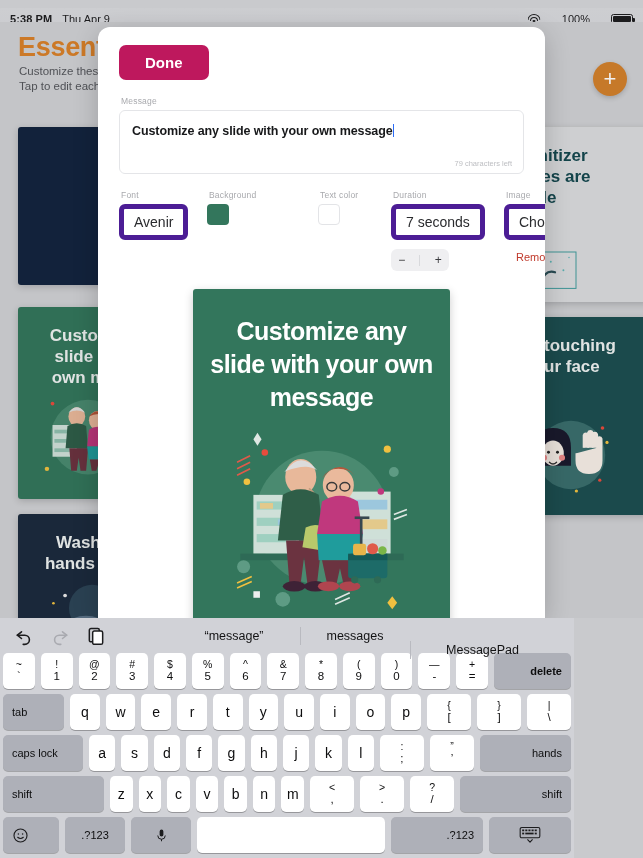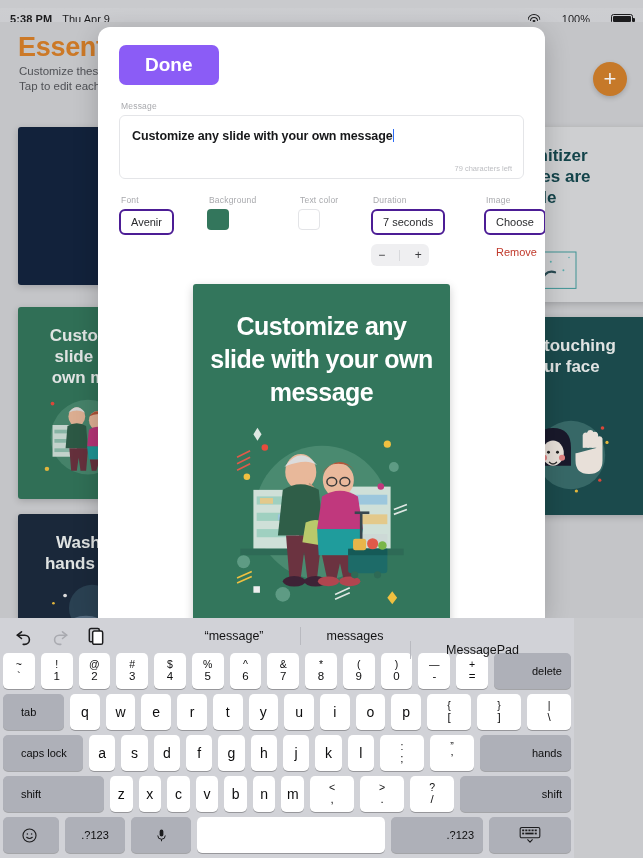--- a/index.html
+++ b/index.html
@@ -86,46 +86,46 @@
     background: #fff; border-radius: 12px 12px 0 0;
     box-shadow: 0 6px 26px rgba(0,0,0,.20);
     overflow: hidden;
   }
   .modal-head {
     display:flex; align-items:center; justify-content:space-between;
     padding: 18px 20px 0 21px;
   }
   .modal-title { font-size: 22px; font-weight: 600; color: #1b1b1d; letter-spacing: -.2px; }
   .done-btn {
-    background: #8b5cf6; color: #fff; font-size: 19px; font-weight: 700;
+    background: #be185d; color: #fff; font-size: 15px; font-weight: 700;
     border: none; border-radius: 7px; padding: 9px 26px; cursor: pointer;
   }
   .field-label { font-size: 8.5px; color: #a8a9ad; padding: 0 0 4px 2px; letter-spacing:.2px; }
   .msg-wrap { padding: 16px 21px 0; }
   .msg-box {
     border: 1px solid #e4e5e8; border-radius: 6px; height: 64px;
     padding: 10px 12px 4px; position: relative; background:#fff;
   }
   .msg-text { font-size: 12.5px; color: #17181a; font-weight: 600; letter-spacing:-.1px; }
   .caret { display:inline-block; width:1.4px; height:13px; background:#2b6cf6; vertical-align:-2px; margin-left:.5px;}
   .msg-count {
     position: absolute; right: 11px; bottom: 5px;
     font-size: 7.5px; color: #bdbec2;
   }
 
   .controls { display: flex; padding: 16px 21px 0; gap: 6px; }
   .ctl { flex: 0 0 auto; }
   .ctl.c-font { width: 82px; }
   .ctl.c-bg { width: 85px; }
-  .ctl.c-tc { width: 67px; }
+  .ctl.c-tc { width: 67px; margin-left: 20px; }
   .ctl.c-dur { width: 107px; }
   .ctl.c-img { width: auto; }
   .pill {
-    display: inline-block; border: 2px solid #4c1d95; border-radius: 6px;
-    font-size: 11px; color: #2a2b2e; padding: 5px 10px; background: #fff; cursor:pointer;
+    display: inline-block; border: 5px solid #4c1d95; border-radius: 6px;
+    font-size: 14px; color: #2a2b2e; padding: 5px 10px; background: #fff; cursor:pointer;
   }
   .swatch { width: 22px; height: 21px; border-radius: 4px; }
   .swatch.outline { border: 1px solid #e3e4e7; background: #fff; }
   .stepper {
     margin-top: 9px; width: 58px; height: 22px; background:#efeff1; border-radius: 6px;
     display:flex; align-items:center; justify-content:space-around;
     font-size: 12px; color:#3a3b3e; cursor:pointer;
   }
   .stepper .divd { width:1px; height:11px; background:#d8d9dc; }
   .remove-link { margin-top: 11px; font-size: 11px; color: #c0392b; cursor:pointer;margin-left:12px; }
@@ -169,24 +169,24 @@
   .key {
     background:#fff; border-radius:5px; height:36px;
     display:flex; flex-direction:column; align-items:center; justify-content:center;
     font-size:14px; color:#0d0d0e; box-shadow:0 1px 0 rgba(0,0,0,.28);
     flex: 1 1 0; cursor:pointer; user-select:none;
   }
   .key.dark { background:#aeb0b8; box-shadow:0 1px 0 rgba(0,0,0,.22); }
   .key .sup { font-size: 10.5px; line-height: 11px; }
   .key .sub { font-size: 11.5px; line-height: 13px; }
   .key .lbl { font-size: 11px; }
-  .key.lbl-left { align-items:flex-start; padding-left: 18px; }
+  .key.lbl-left { align-items:flex-start; padding-left: 9px; }
   .key.lbl-right { align-items:flex-end; padding-right: 9px; }
   .row-num .key { flex: 1 1 0; }
-  .key.delete { flex: 0 0 77px; }
+  .key.delete { flex: 0 0 77px; font-weight: bold; }
   .key.tab { flex: 0 0 61px; }
   .key.caps { flex: 0 0 80px; }
   .key.ret { flex: 0 0 91px; }
   .key.shiftL { flex: 0 0 101px; }
   .key.shiftR { flex: 0 0 111px; }
   .key.sq { flex: 0 0 44px; }
   .row-bot .key.emoji { flex: 0 0 56px; }
   .row-bot .key.num1 { flex: 0 0 60px; }
   .row-bot .key.mic { flex: 0 0 60px; }
   .row-bot .key.space { flex: 1 1 auto; }

